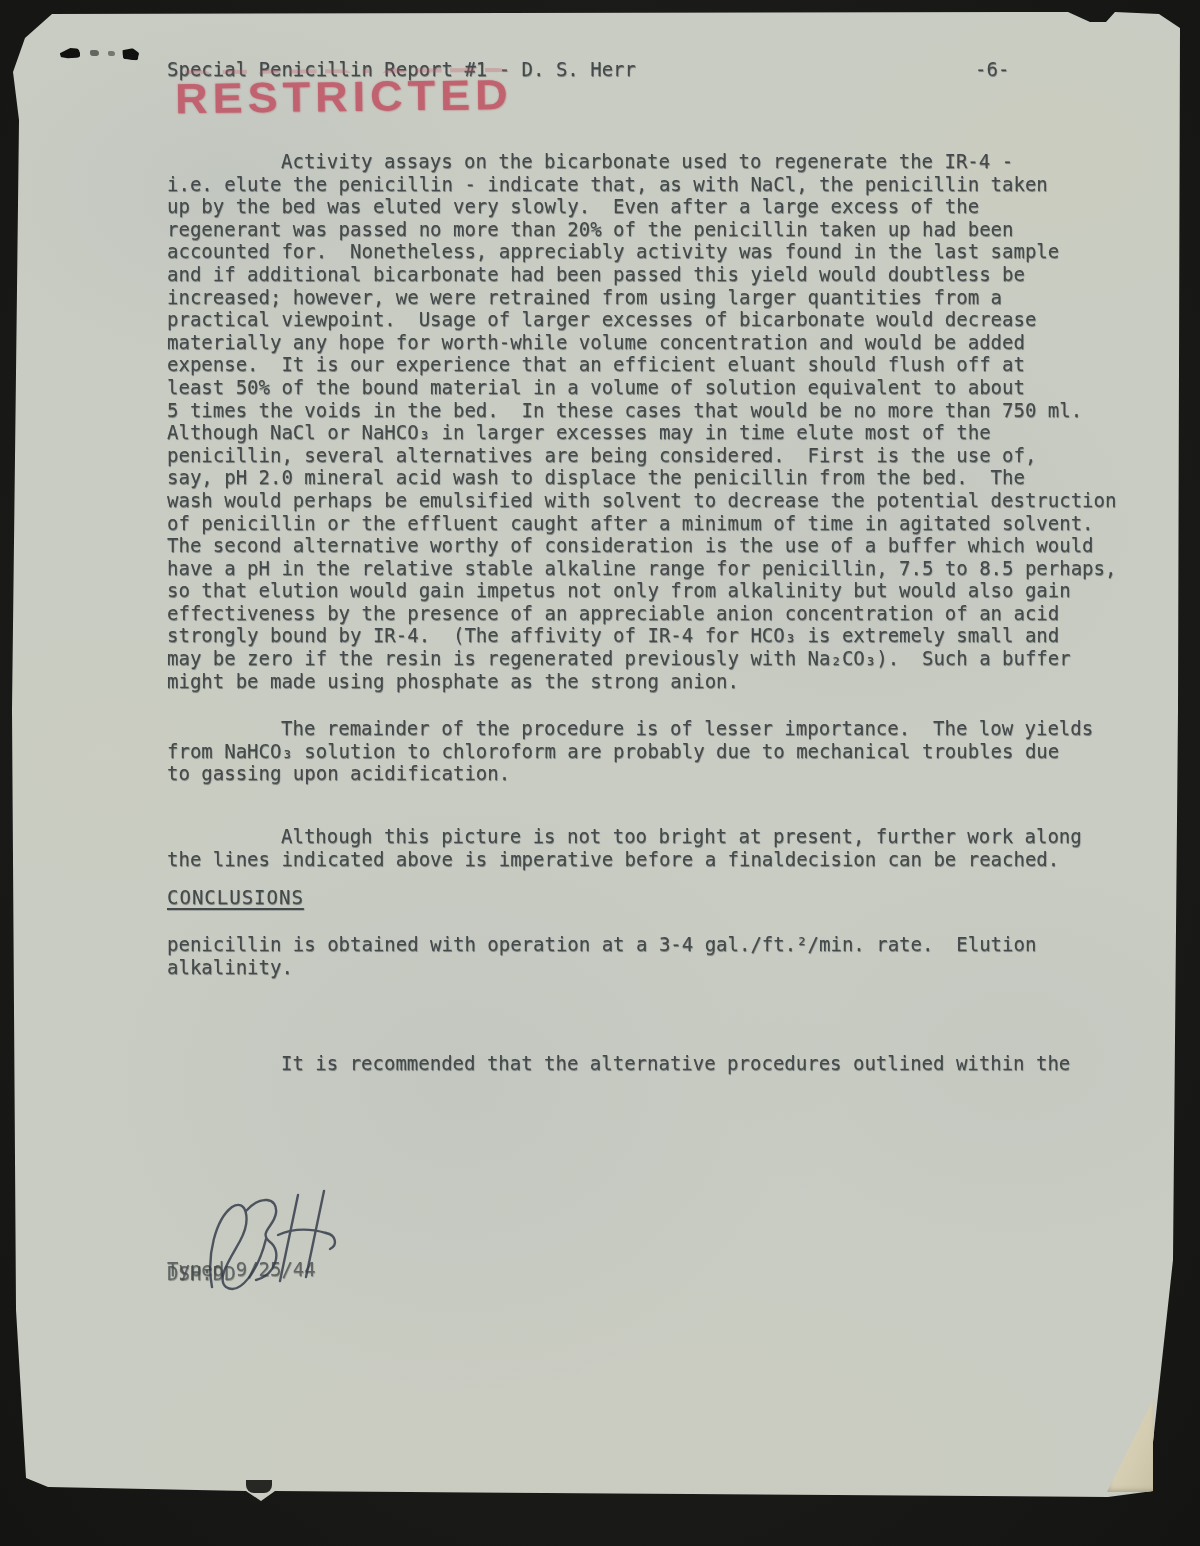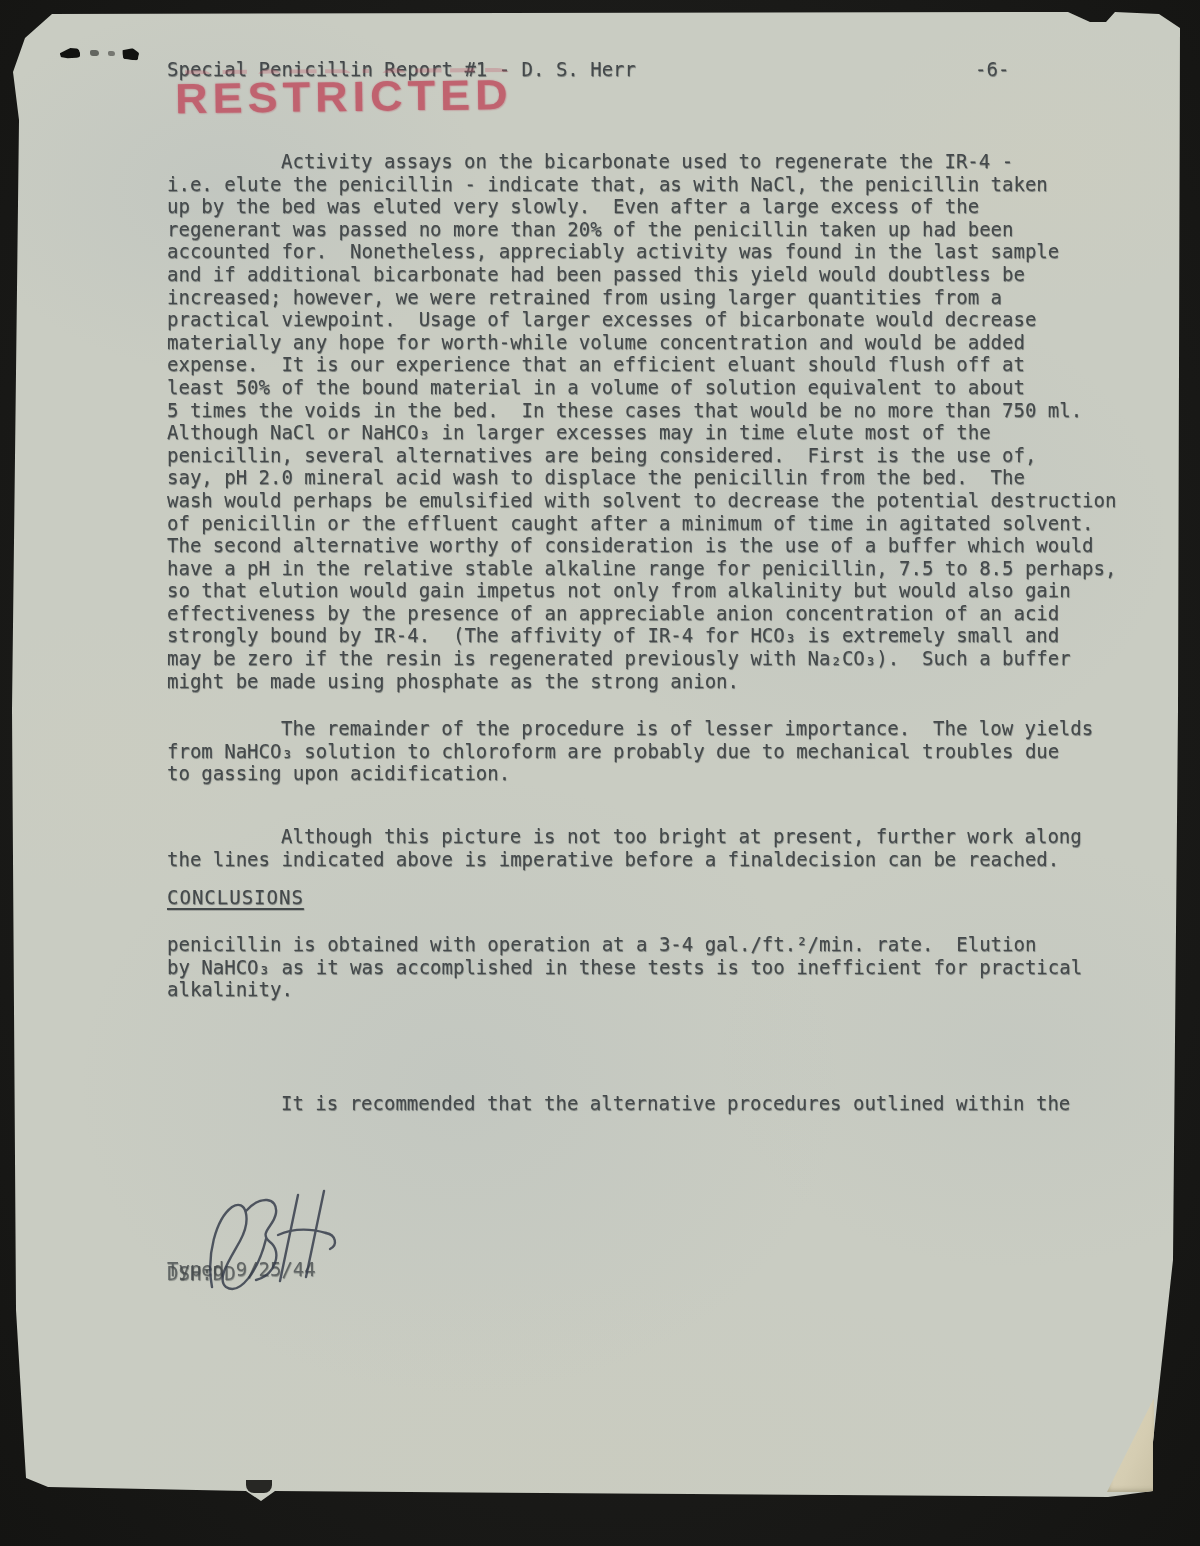--- a/index.html
+++ b/index.html
@@ -86,23 +86,23 @@
     <div class="stamp">RESTRICTED</div>
 
     <div class="typed" style="top:140px;"><div class="line indent">Activity assays on the bicarbonate used to regenerate the IR-4 -</div><div class="line">i.e. elute the penicillin - indicate that, as with NaCl, the penicillin taken</div><div class="line">up by the bed was eluted very slowly.  Even after a large excess of the</div><div class="line">regenerant was passed no more than 20% of the penicillin taken up had been</div><div class="line">accounted for.  Nonetheless, appreciably activity was found in the last sample</div><div class="line">and if additional bicarbonate had been passed this yield would doubtless be</div><div class="line">increased; however, we were retrained from using larger quantities from a</div><div class="line">practical viewpoint.  Usage of larger excesses of bicarbonate would decrease</div><div class="line">materially any hope for worth-while volume concentration and would be added</div><div class="line">expense.  It is our experience that an efficient eluant should flush off at</div><div class="line">least 50% of the bound material in a volume of solution equivalent to about</div><div class="line">5 times the voids in the bed.  In these cases that would be no more than 750 ml.</div><div class="line">Although NaCl or NaHCO₃ in larger excesses may in time elute most of the</div><div class="line">penicillin, several alternatives are being considered.  First is the use of,</div><div class="line">say, pH 2.0 mineral acid wash to displace the penicillin from the bed.  The</div><div class="line">wash would perhaps be emulsified with solvent to decrease the potential destruction</div><div class="line">of penicillin or the effluent caught after a minimum of time in agitated solvent.</div><div class="line">The second alternative worthy of consideration is the use of a buffer which would</div><div class="line">have a pH in the relative stable alkaline range for penicillin, 7.5 to 8.5 perhaps,</div><div class="line">so that elution would gain impetus not only from alkalinity but would also gain</div><div class="line">effectiveness by the presence of an appreciable anion concentration of an acid</div><div class="line">strongly bound by IR-4.  (The affivity of IR-4 for HCO₃ is extremely small and</div><div class="line">may be zero if the resin is regenerated previously with Na₂CO₃).  Such a buffer</div><div class="line">might be made using phosphate as the strong anion.</div></div>
 
     <div class="typed" style="top:707px;"><div class="line indent">The remainder of the procedure is of lesser importance.  The low yields</div><div class="line">from NaHCO₃ solution to chloroform are probably due to mechanical troubles due</div><div class="line">to gassing upon acidification.</div></div>
 
     <div class="typed" style="top:815px;"><div class="line indent">Although this picture is not too bright at present, further work along</div><div class="line">the lines indicated above is imperative before a finaldecision can be reached.</div></div>
 
     <div class="typed heading" style="top:876px;text-align:right;">CONCLUSIONS</div>
 
-    <div class="typed" style="top:923px;"><div class="line">penicillin is obtained with operation at a 3-4 gal./ft.²/min. rate.  Elution</div><div class="line">by NaHCO₃ as it was accomplished in these tests is too inefficient for practical</div><div class="line">alkalinity.</div></div>
+    <div class="typed" style="top:923px;"><div class="line">penicillin is obtained with operation at a 3-4 gal./ft.²/min. rate.  Elution</div><div class="line">alkalinity.</div></div>
 
-    <div class="typed" style="top:1042px;margin-top:40px;"><div class="line indent">It is recommended that the alternative procedures outlined within the</div></div>
+    <div class="typed" style="top:1042px;"><div class="line indent">It is recommended that the alternative procedures outlined within the</div></div>
 
     <div class="typed sig-line" style="top:1252px;text-align:center;">DSH:DD</div>
     <div class="typed sig-line" style="top:1248px;">Typed 9/25/44</div>
 
     <svg class="sig-svg" width="200" height="120" viewBox="0 0 200 120">
       <g fill="none" stroke="#333a49" stroke-width="2.4" stroke-linecap="round" opacity="0.82">
         <path d="M 32 102 C 26 70, 36 34, 52 22 C 66 13, 72 34, 60 56 C 50 74, 36 94, 46 102 C 60 111, 78 86, 86 54"></path>
         <path d="M 66 26 C 80 10, 98 12, 96 28 C 94 42, 78 47, 90 57 C 103 67, 95 90, 76 95"></path>
         <path d="M 118 10 L 100 96"></path>
         <path d="M 144 6 L 126 92"></path>

